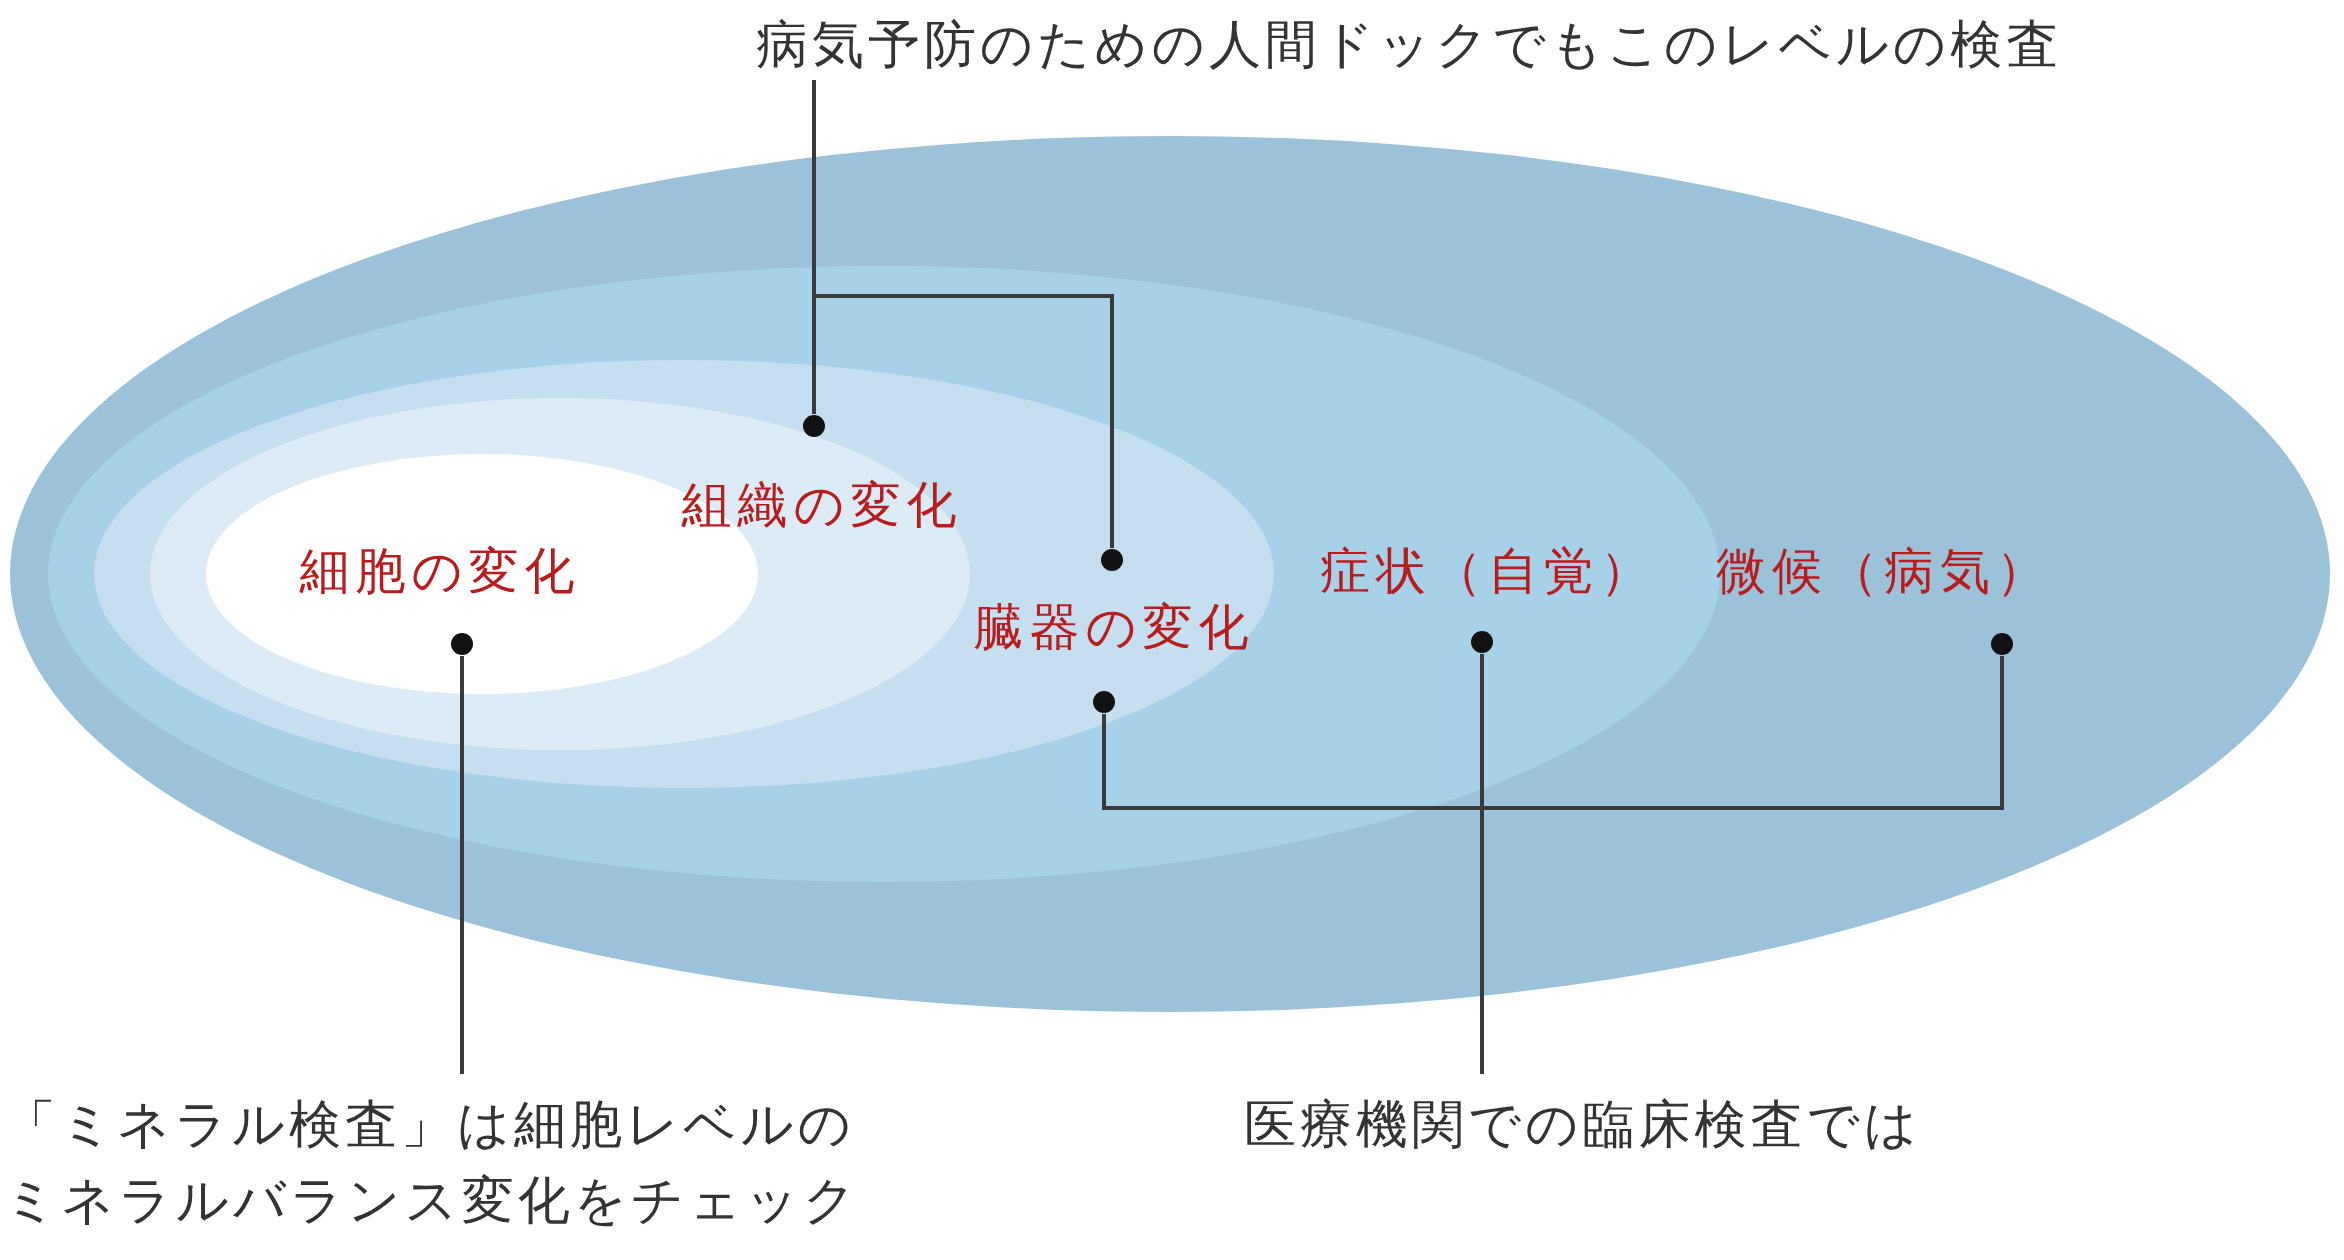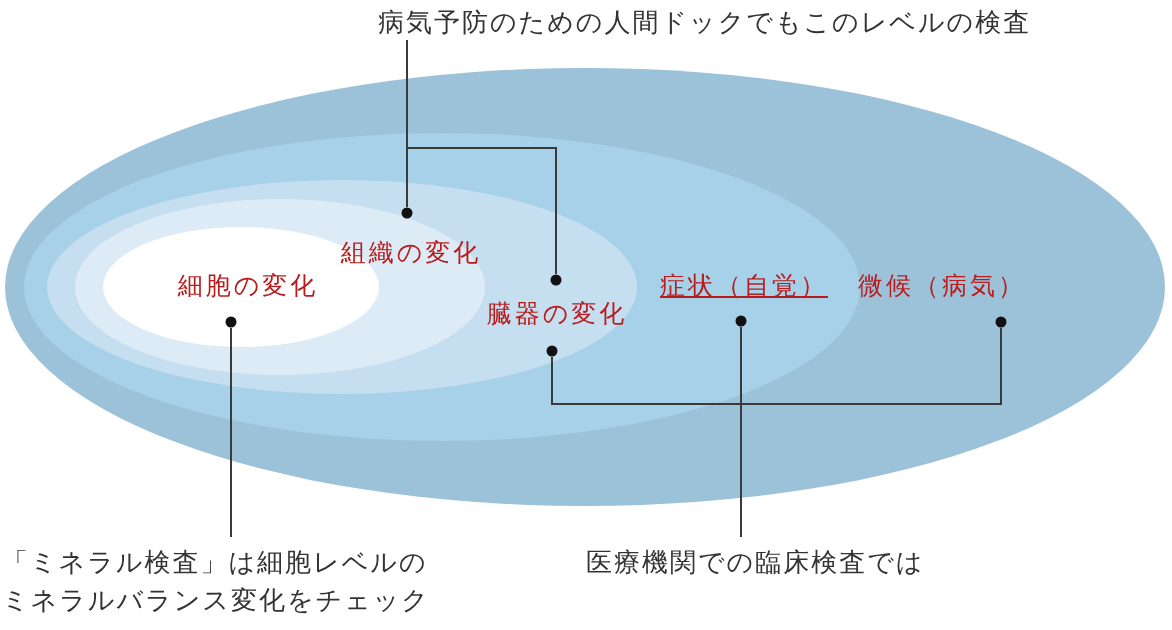--- a/index.html
+++ b/index.html
@@ -42,27 +42,27 @@
   }
   .top-annot {
     left: 378px;
     top: 5px;
   }
   .bl-annot {
     left: 2px;
     top: 543px;
   }
   .br-annot {
-    left: 586px;
+    left: 622px;
     top: 543px;
   }
-  .lbl-cell    { left: 248px;  top: 269px; }
+  .lbl-cell    { left: 220px;  top: 269px; }
   .lbl-tissue  { left: 411px;  top: 236px; }
   .lbl-organ   { left: 557px;  top: 297px; }
-  .lbl-symptom { left: 744px;  top: 269px; text-decoration: underline; }
+  .lbl-symptom { left: 744px;  top: 269px; }
   .lbl-sign    { left: 942px; top: 269px; }
 </style>
 </head>
 <body>
 
 <div class="canvas">
 
   <svg class="diagram-svg" width="1172" height="630" viewBox="0 0 1172 630">
 
     <ellipse cx="585" cy="287" rx="580" ry="219" fill="#9cc2da"></ellipse>

